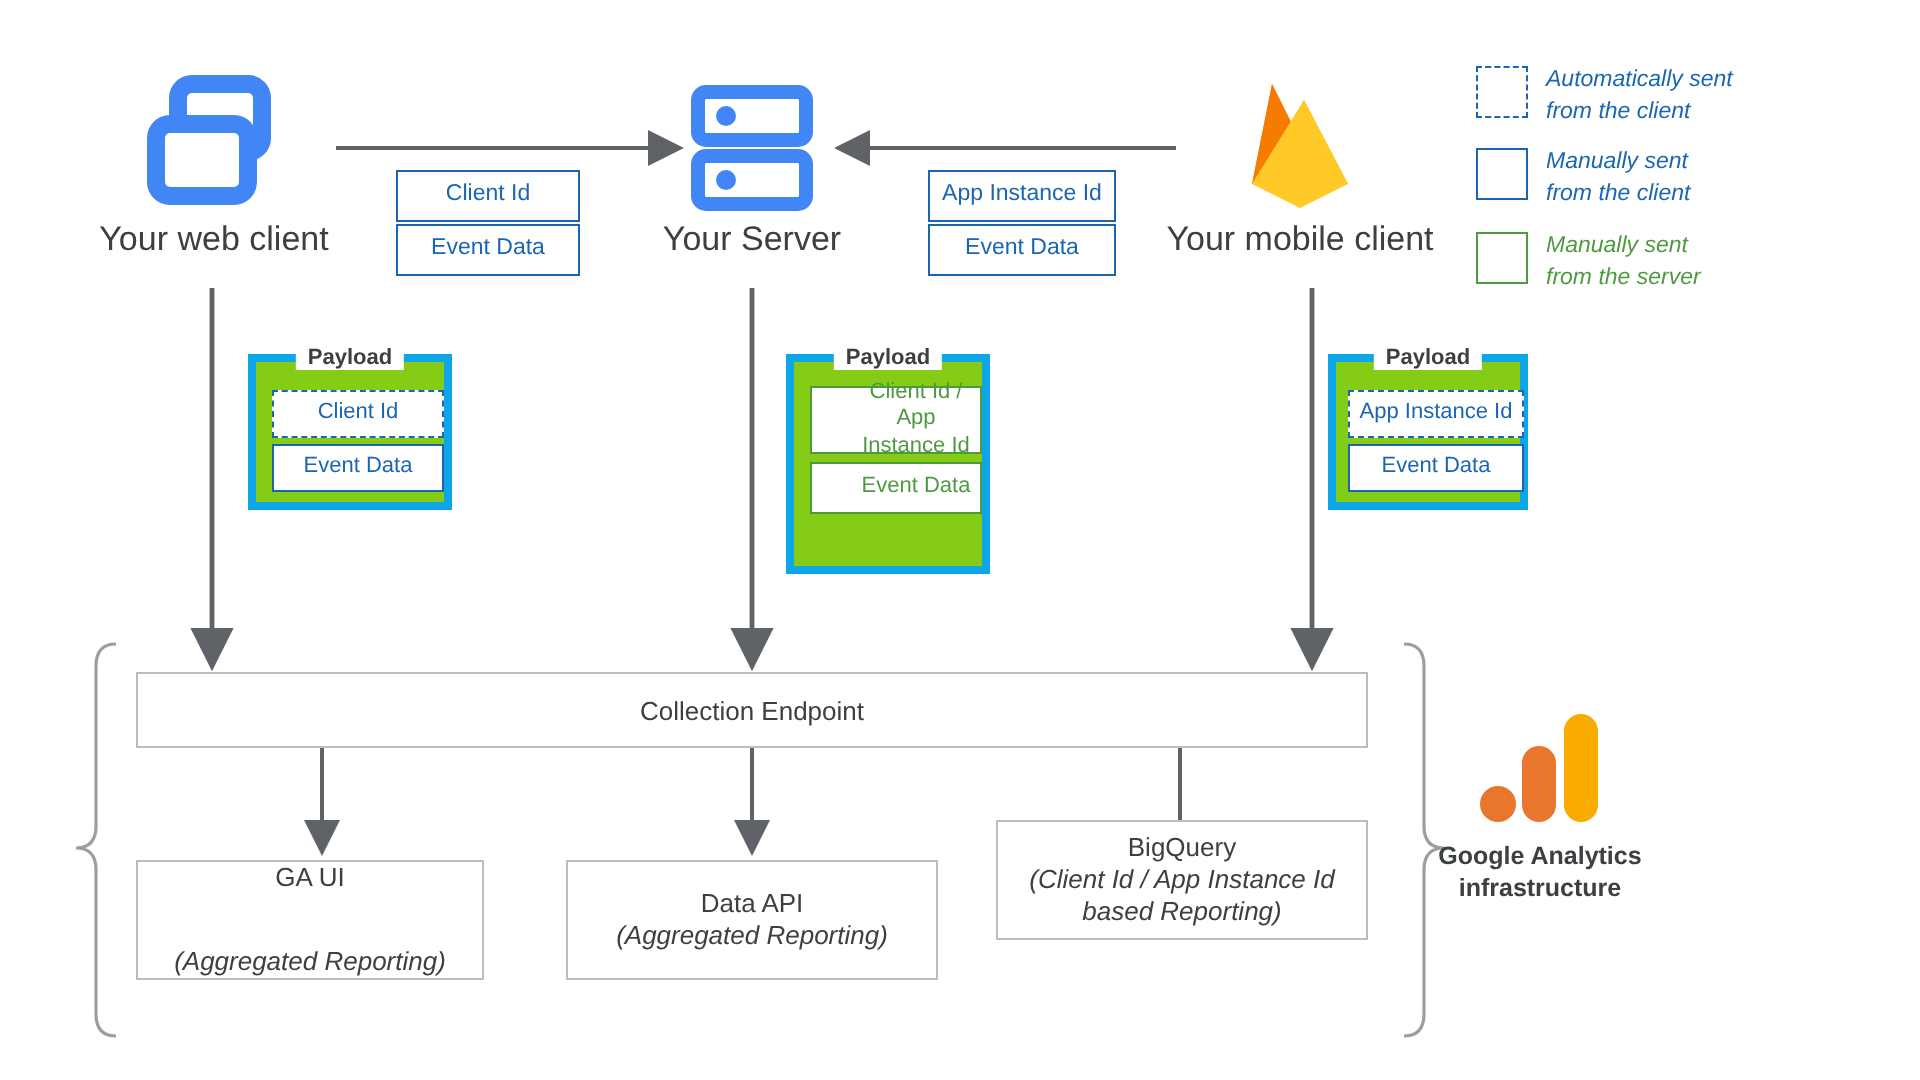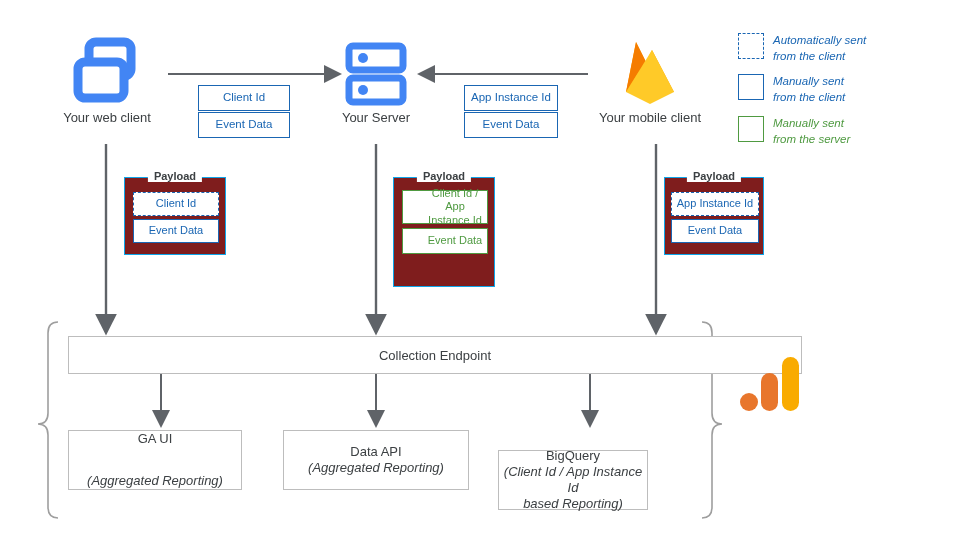--- a/index.html
+++ b/index.html
@@ -2,29 +2,29 @@
 <html><head>
 <meta charset="utf-8">
 <style>
   html,body{margin:0;padding:0;background:#fff;}
   body{width:960px;height:540px;position:relative;overflow:hidden;
        font-family:"Liberation Sans","DejaVu Sans",sans-serif;color:#3c4043;}
   .stage{position:absolute;inset:0;}
   .abs{position:absolute;box-sizing:border-box;}
 
   
-  .node-label{font-size:13px;color:#3c4043;text-align:center;white-space:nowrap;}
+  .node-label{font-size:17px;color:#3c4043;text-align:center;white-space:nowrap;}
 
   
   .msgbox{border:1.6px solid #1a66b3;color:#1a66b3;font-size:11.5px;
           display:flex;align-items:center;justify-content:center;
           background:#fff;text-align:center;line-height:1.15;}
 
   
-  .payload-group{border:1px solid #0ea5e9;background:#7f1d1d;}
+  .payload-group{border:4px solid #0ea5e9;background:#84cc16;}
   .payload-title{position:absolute;top:-8px;left:50%;transform:translateX(-50%);
                  background:#fff;padding:0 6px;font-size:11px;font-weight:bold;color:#3c4043;
                  white-space:nowrap;}
   .pbox{border:1.6px solid #1a66b3;color:#1a66b3;font-size:11px;background:#fff;
         display:flex;align-items:center;justify-content:center;text-align:center;line-height:1.2;}
   .pbox.dashed{border-style:dashed;}
   .pbox.green{border-color:#4f9a41;color:#4f9a41;padding-left:20px;}
 
   
   .legend-row{position:absolute;display:flex;align-items:flex-start;gap:9px;}
@@ -134,41 +134,43 @@
 App Instance Id</div>
     <div class="abs pbox green" style="left:8px;top:50px;width:86px;height:26px;">Event Data</div>
   </div>
 
   <div class="abs payload-group" style="left:664px;top:177px;width:100px;height:78px;">
     <span class="payload-title">Payload</span>
     <div class="abs pbox dashed" style="left:6px;top:14px;width:88px;height:24px;">App Instance Id</div>
     <div class="abs pbox" style="left:6px;top:41px;width:88px;height:24px;">Event Data</div>
   </div>
 
-  <div class="abs infra-box" style="left:68px;top:336px;width:734px;height:38px;">
+  <div class="abs infra-box" style="left:68px;top:336px;width:616px;height:38px;">
     <span class="endpoint-label">Collection Endpoint</span>
   </div>
 
   <div class="abs infra-box" style="left:68px;top:430px;width:174px;height:60px;justify-content:space-between;">
     <span class="infra-title">GA UI</span>
     <span class="infra-sub">(Aggregated Reporting)</span>
   </div>
 
   <div class="abs infra-box" style="left:283px;top:430px;width:186px;height:60px;text-align:center;">
     <span class="infra-title">Data API</span>
     <span class="infra-sub">(Aggregated Reporting)</span>
   </div>
 
-  <div class="abs infra-box" style="left:498px;top:450px;width:150px;height:60px;">
+  <div class="abs infra-box" style="left:498px;top:410px;width:186px;height:60px;">
     <span class="infra-title">BigQuery</span>
     <span class="infra-sub" style="white-space:pre-line;">(Client Id / App Instance Id
 based Reporting)</span>
   </div>
 
   <div class="abs" style="left:736px;top:355px;width:70px;height:60px;">
     <svg width="70" height="60" viewBox="0 0 70 60">
       <rect x="46" y="2" width="17" height="54" rx="8.5" fill="#f9ab00"></rect>
       <rect x="25" y="18" width="17" height="38" rx="8.5" fill="#e8762c"></rect>
       <circle cx="13" cy="47" r="9" fill="#e8762c"></circle>
     </svg>
   </div>
+  <div class="abs ga-caption" style="left:690px;top:420px;width:160px;">Google Analytics
+infrastructure</div>
 
 </div>
 
 </body></html>

